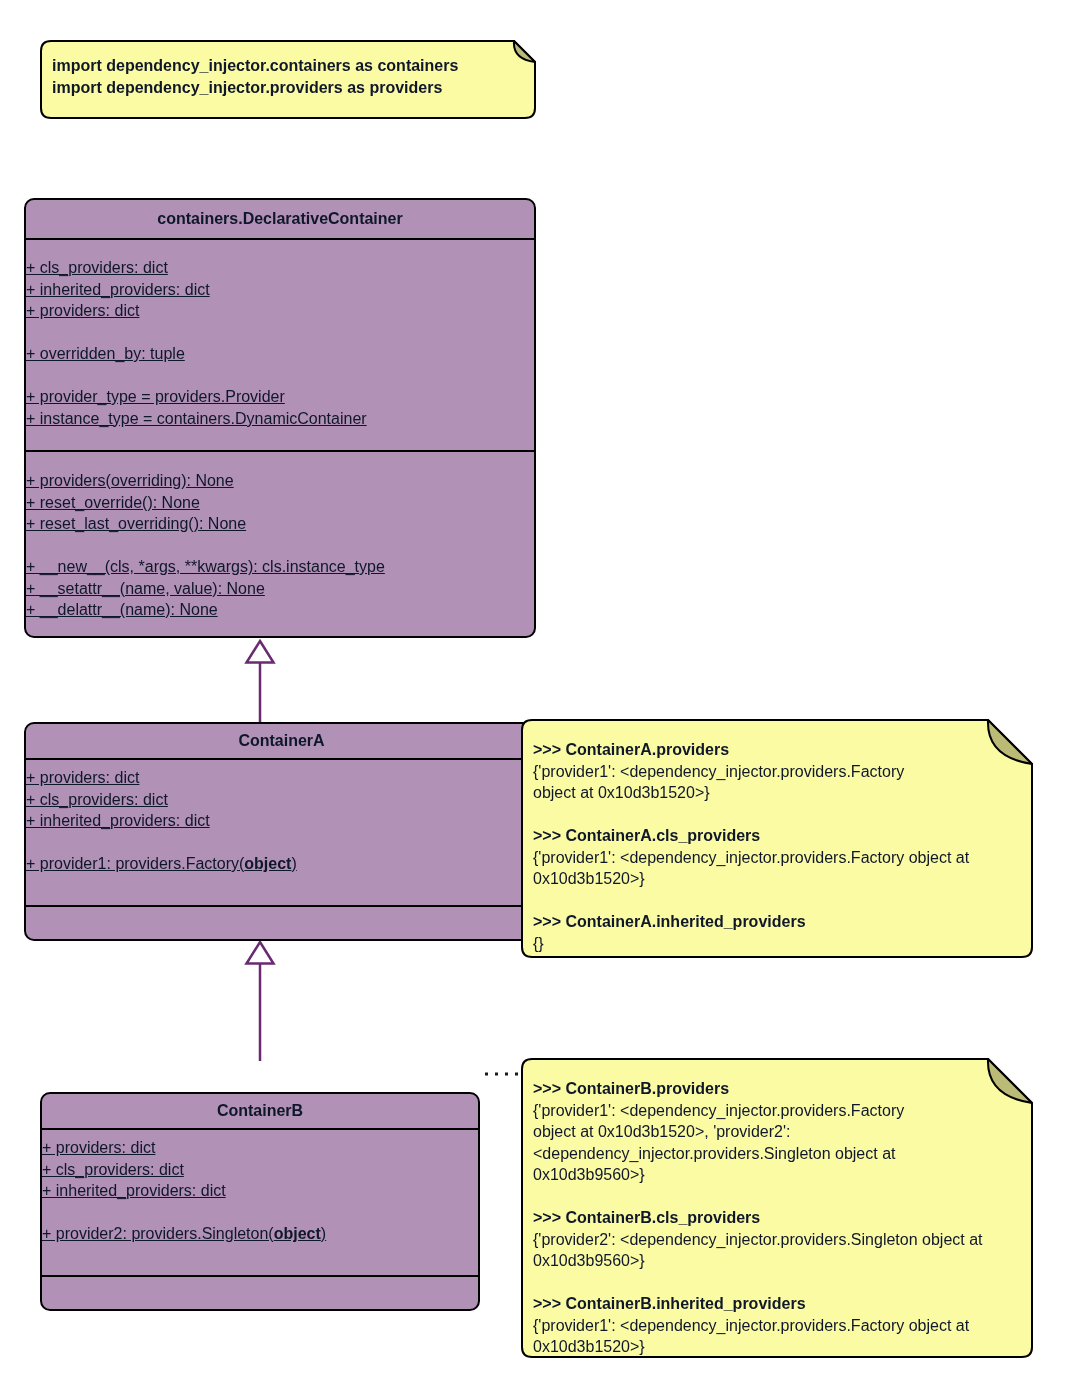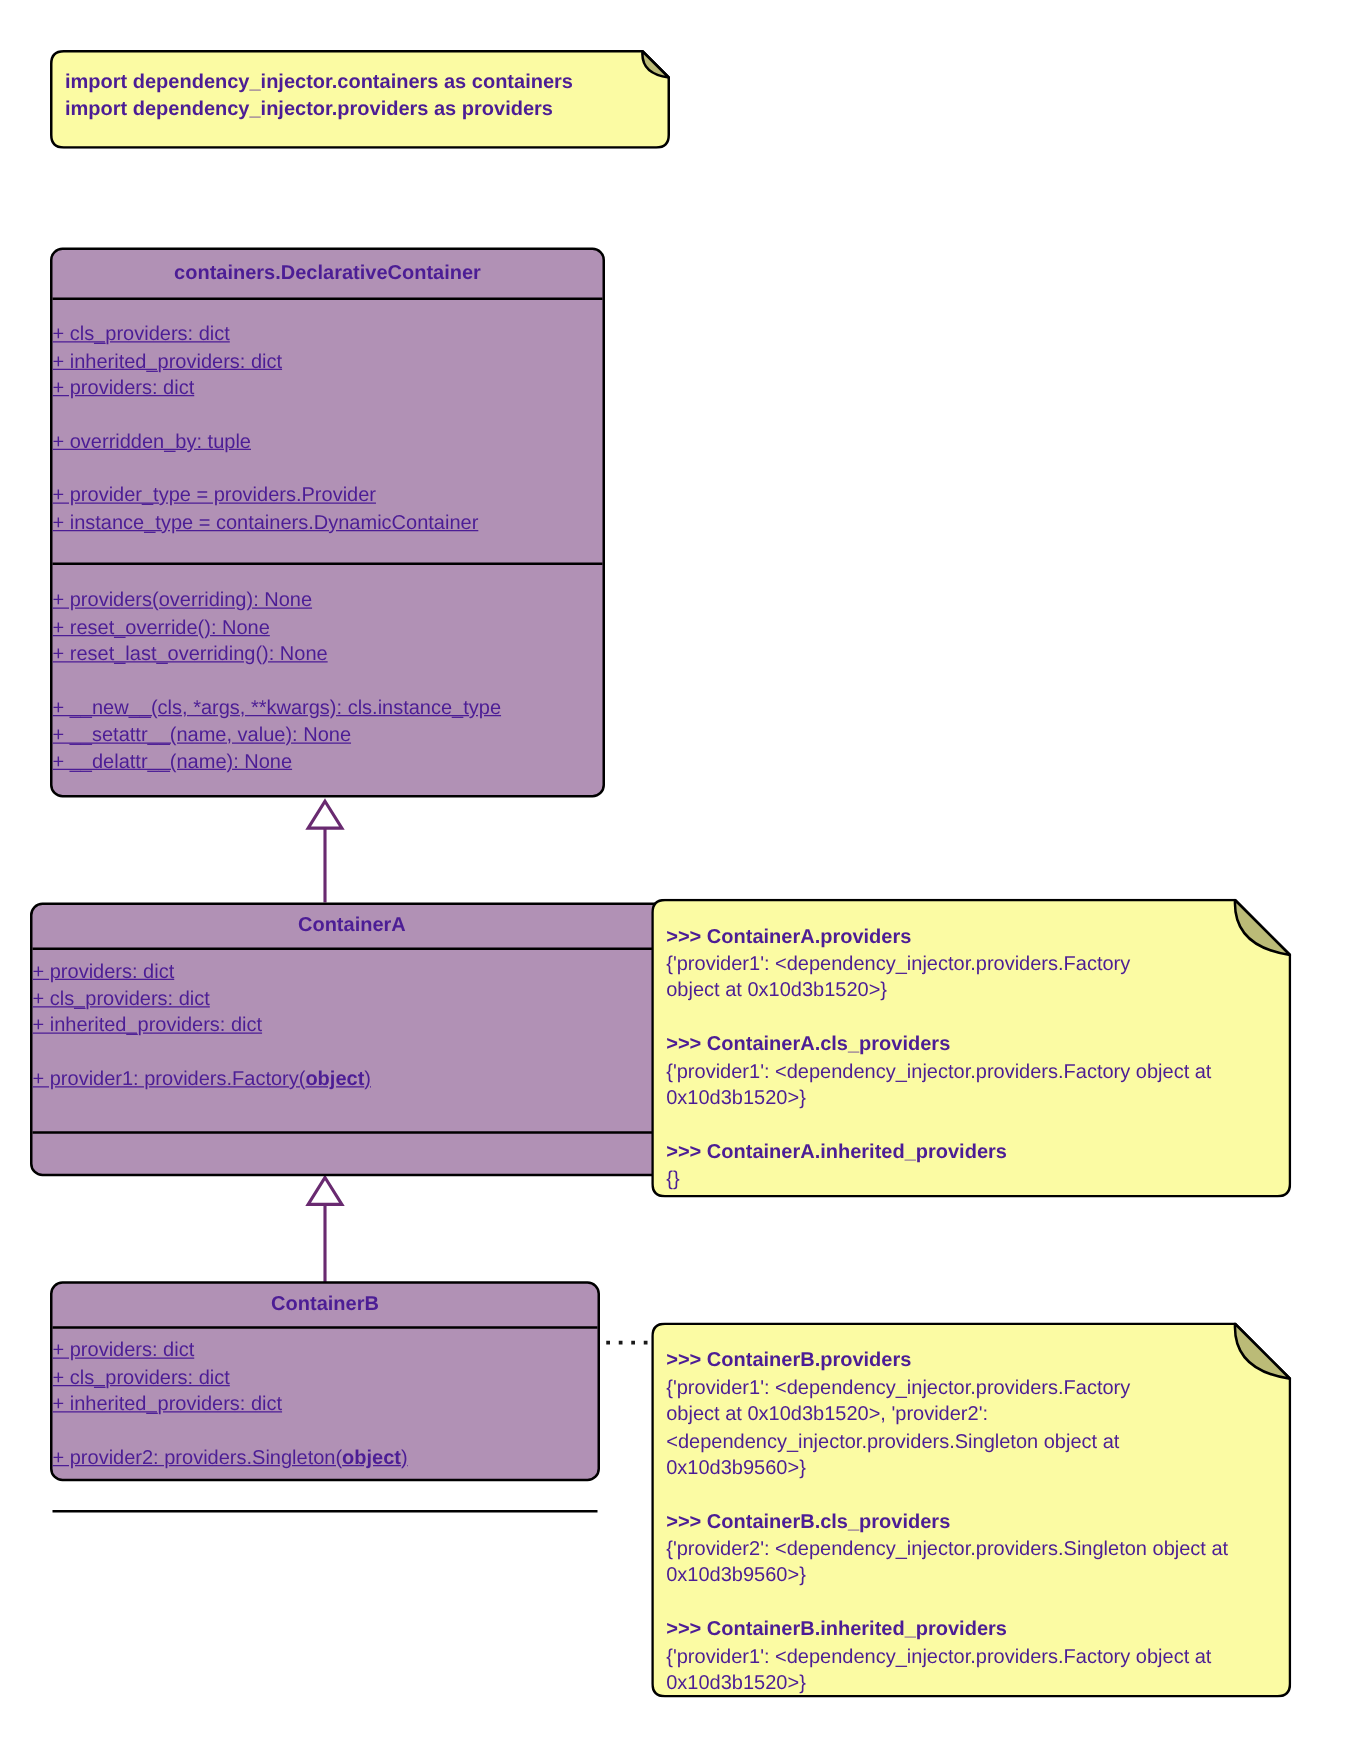--- a/index.html
+++ b/index.html
@@ -5,35 +5,35 @@
   :root{
     --color-class_fill:#B191B5;
     --color-note_fill:#FBFBA3;
     --color-note_fold:#BBBB77;
     --color-arrow:#692A70;
     --color-border:#000000;
   }
   html,body{margin:0;padding:0;background:#fff;}
   .canvas{
     position:relative;width:1080px;height:1400px;background:#fff;
-    font-family:"Liberation Sans",sans-serif;font-size:16px;color:#4c1d95;
+    font-family:"Liberation Sans",sans-serif;font-size:16px;color:#0f172a;
     overflow:hidden;
   }
   .layer{position:absolute;left:0;top:0;width:1080px;height:1400px;}
 
   
   .uml-class{
     position:absolute;box-sizing:border-box;
     background:var(--color-class_fill);
     border:2px solid var(--color-border);
     border-radius:10px;
   }
-  .class-declarative{left:40px;top:198px;width:444px;height:440px;}
+  .class-declarative{left:24px;top:198px;width:512px;height:440px;}
   .class-a{left:24px;top:722px;width:515px;height:219px;}
-  .class-b{left:40px;top:1025px;width:440px;height:160px;}
+  .class-b{left:40px;top:1092px;width:440px;height:219px;}
 
   .class-title{
     font-weight:bold;text-align:center;box-sizing:border-box;
     border-bottom:2px solid var(--color-border);
   }
   .class-declarative .class-title{height:40px;line-height:38px;}
   .class-a .class-title,.class-b .class-title{height:36px;line-height:34px;}
 
   .compartment{box-sizing:border-box;overflow:hidden;}
   .class-declarative .attrs{height:210px;padding-top:17px;}

